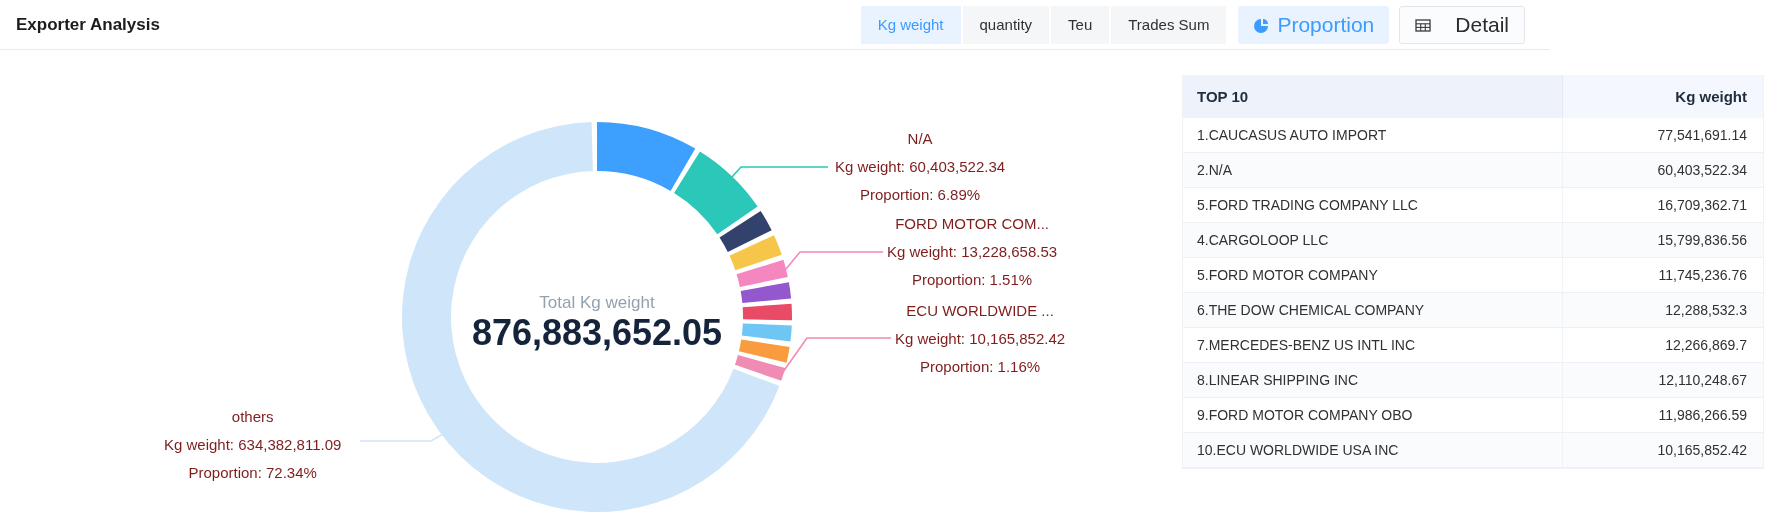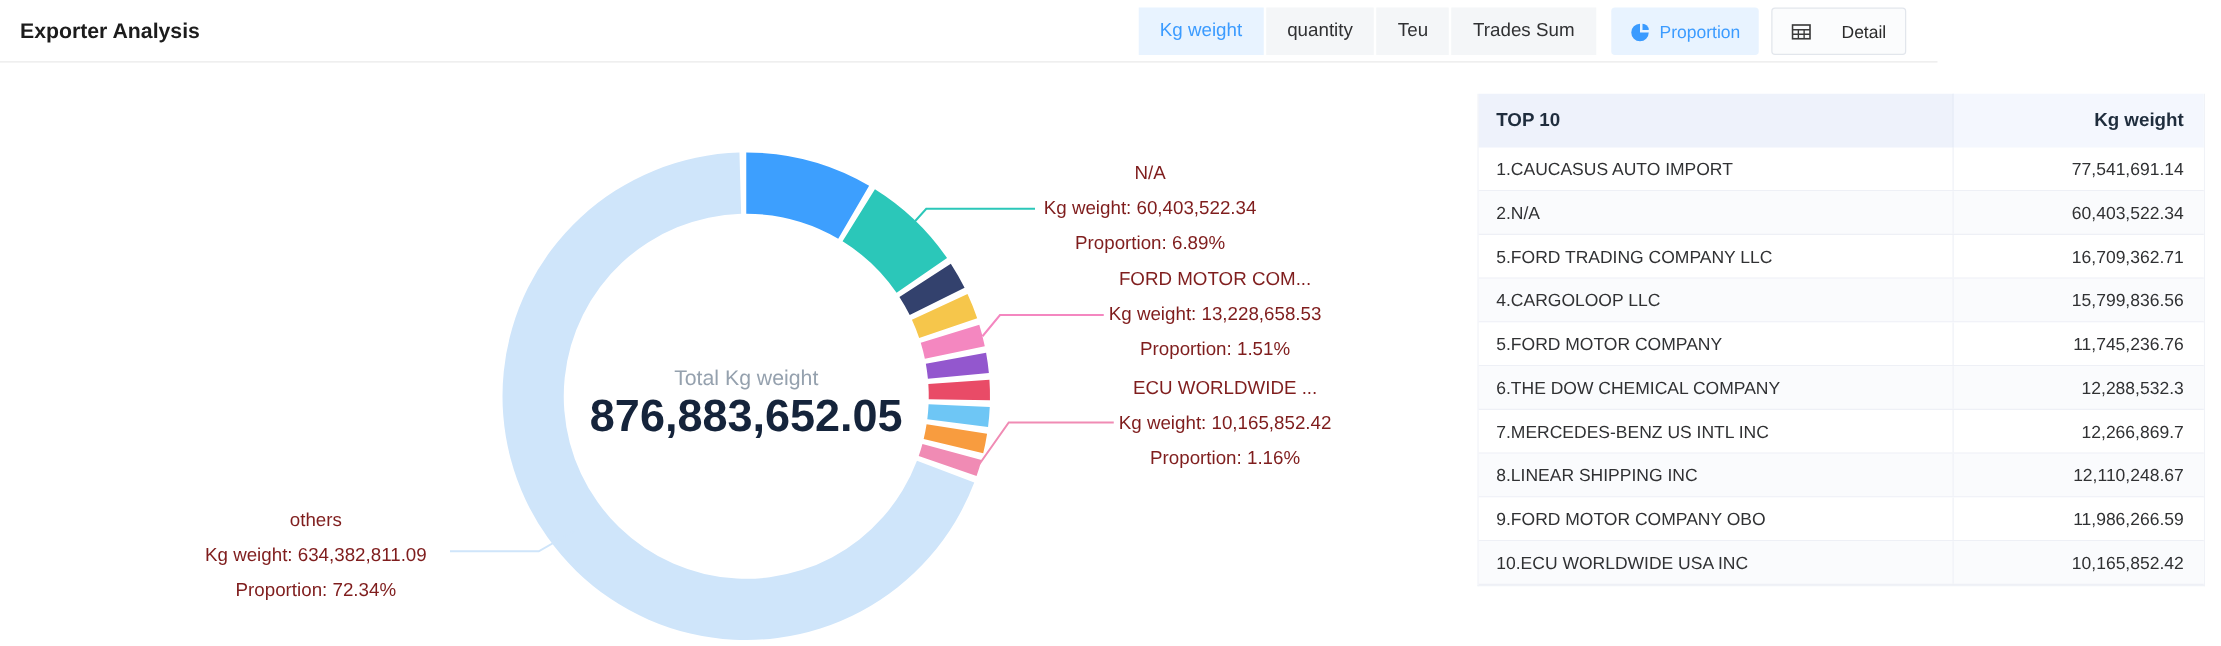--- a/index.html
+++ b/index.html
@@ -11,21 +11,21 @@
     border-bottom:1px solid #EAEAEA; background:#fff; }
   .page-title { position:absolute; left:16px; top:0; height:50px; line-height:50px;
     font-size:17px; font-weight:700; color:#1c1c1c; }
   .controls { position:absolute; right:25px; top:6px; height:38px;
     display:flex; align-items:center; }
   .tab-group { display:flex; gap:2px; }
   .metric-tab { height:38px; line-height:38px; padding:0 17px; font-size:15px;
     background:#F4F6F8; color:#303133; cursor:pointer; white-space:nowrap; }
   .metric-tab.active { background:#E8F3FF; color:#3B9BFF; }
   .btn { height:38px; display:flex; align-items:center; gap:7px; padding:0 15px;
-    font-size:14px; border-radius:3px; cursor:pointer; white-space:nowrap; }
+    font-size:21px; border-radius:3px; cursor:pointer; white-space:nowrap; }
   .btn-proportion { margin-left:12px; background:#E8F3FF; color:#3B9BFF; }
   .btn-detail { margin-left:10px; background:#FBFCFD; border:1px solid #E2E6EC; color:#2b2b2b;gap:24px; }
 
   
   .donut-wrap { position:absolute; left:397px; top:117px; width:400px; height:400px; }
   .center-label { position:absolute; left:417px; top:292px; width:360px; text-align:center; }
   .center-title { font-size:17px; color:#95A1AE; line-height:22px; }
   .center-value { font-size:36px; font-weight:600; color:#15243B; line-height:38px; }
 
   .leader-overlay { position:absolute; left:0; top:0; width:1777px; height:517px;

